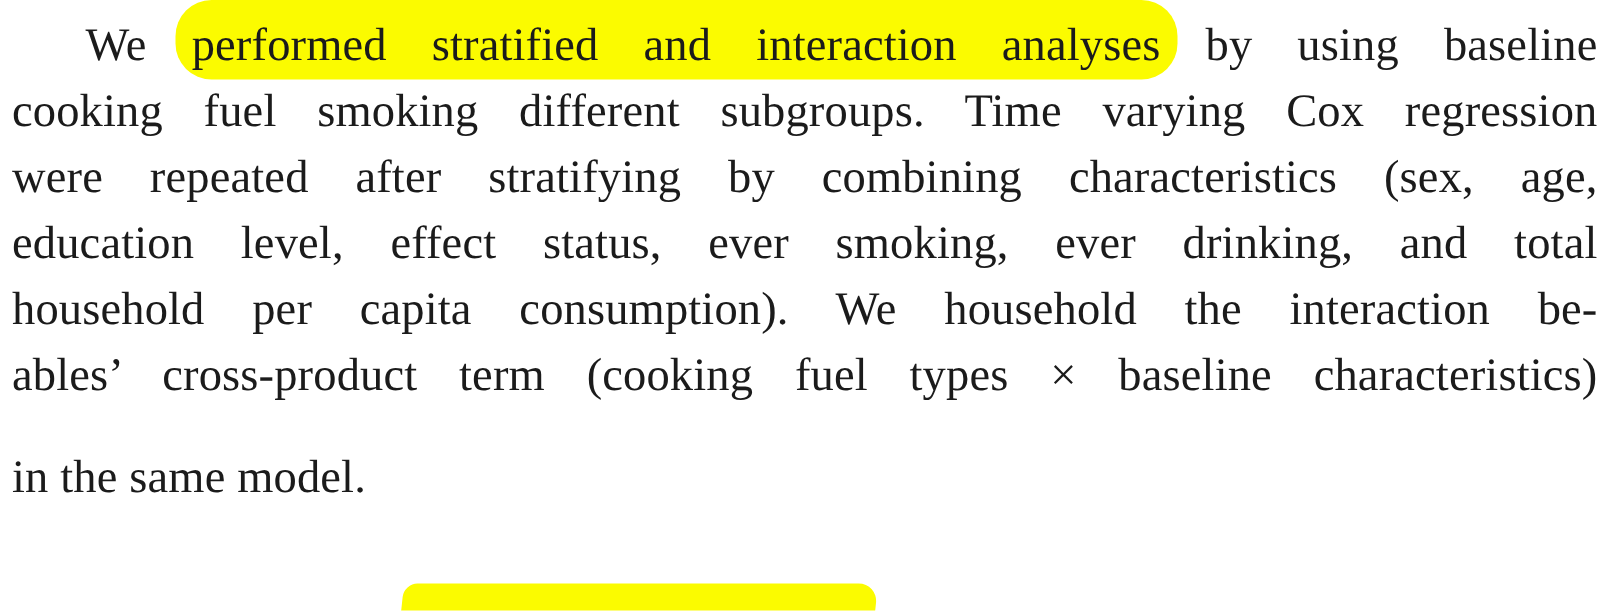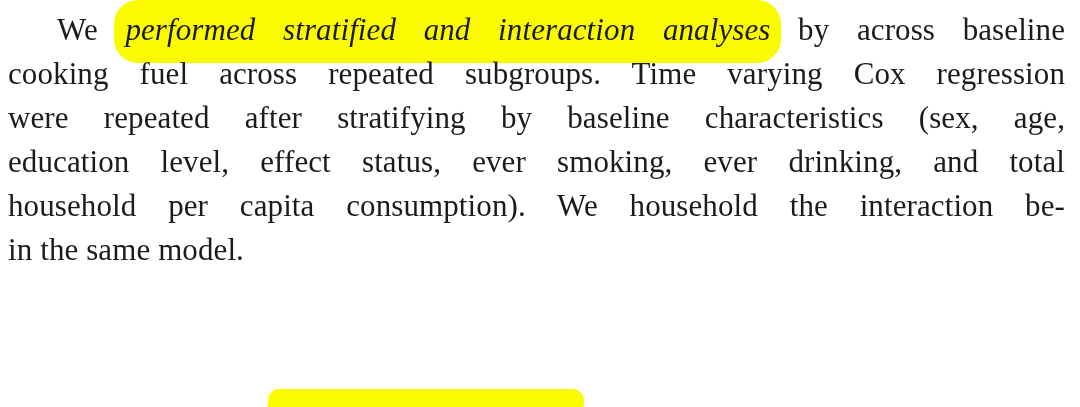--- a/index.html
+++ b/index.html
@@ -29,47 +29,48 @@
   .line{
     text-align:justify;
     text-align-last:justify;
     white-space:normal;
   }
   .line.indent{
     text-indent:49px;
   }
   .line.last{
     text-align-last:left;
+    margin-top:24px;
   }
   .hl{
     background:var(--hl);
     border-radius:24px;
-    padding:12px 11px 16px;
+    padding:12px 11px 6px;
     margin:0 -11px;
     box-decoration-break:clone;
-    font-style:italic;
     -webkit-box-decoration-break:clone;
   }
   .bottom-hl{
     position:absolute;
     left:268px;
     top:389px;
     width:316px;
     height:26px;
     background:var(--hl);
     border-radius:9px 13px 2px 2px;
     transform:skewX(-6deg);
   }
 </style>
 </head>
 <body>
 
 <div class="page">
   <div class="para">
-    <div class="line indent"><span>We </span><span class="hl">performed stratified and interaction analyses</span><span> by across baseline</span></div>
-    <div class="line">cooking fuel across repeated subgroups. Time varying Cox regression</div>
-    <div class="line">were repeated after stratifying by baseline characteristics (sex, age,</div>
+    <div class="line indent"><span>We </span><span class="hl">performed stratified and interaction analyses</span><span> by using baseline</span></div>
+    <div class="line">cooking fuel smoking different subgroups. Time varying Cox regression</div>
+    <div class="line">were repeated after stratifying by combining characteristics (sex, age,</div>
     <div class="line">education level, effect status, ever smoking, ever drinking, and total</div>
     <div class="line">household per capita consumption). We household the interaction be-</div>
+    <div class="line">ables’ cross-product term (cooking fuel types × baseline characteristics)</div>
     <div class="line last">in the same model.</div>
   </div>
   <div class="bottom-hl"></div>
 </div>
 
 </body></html>

